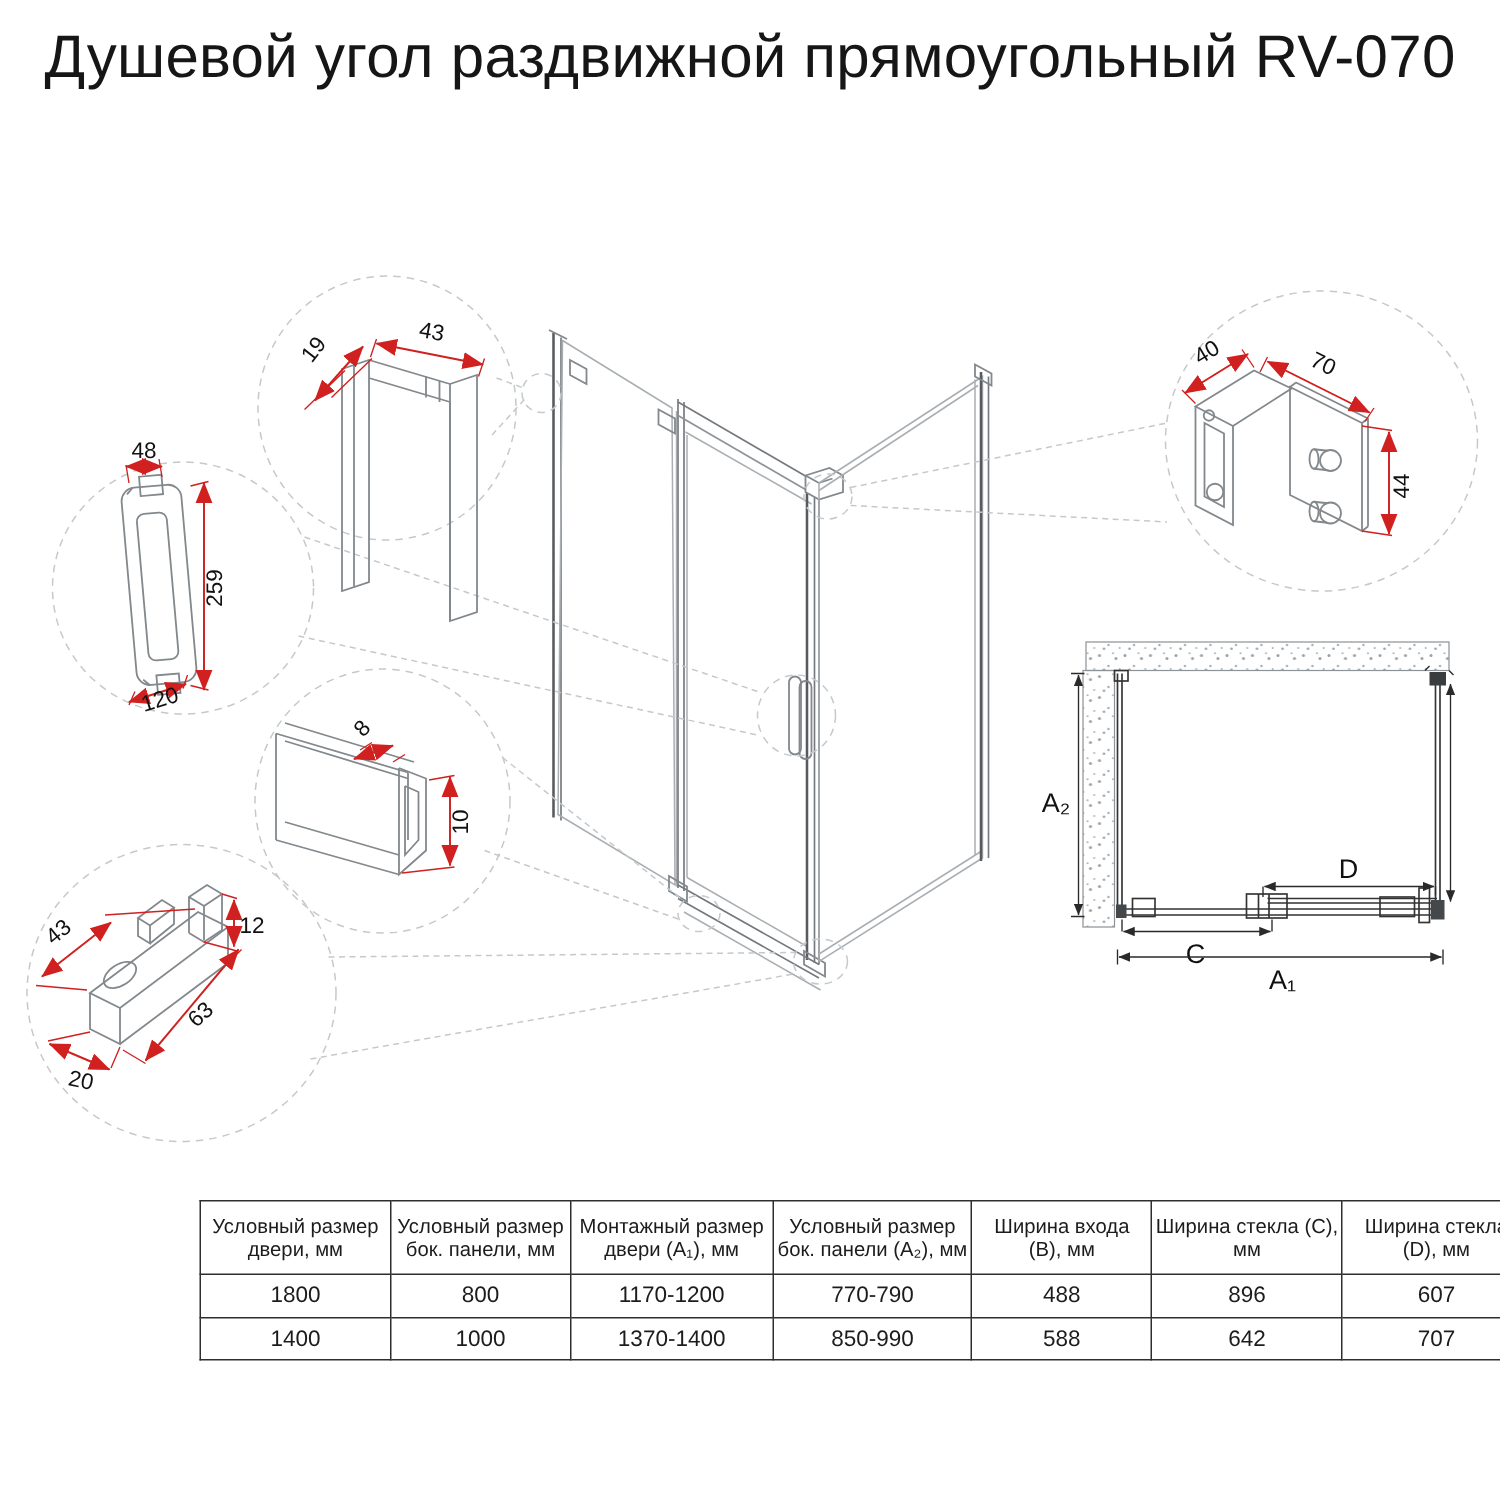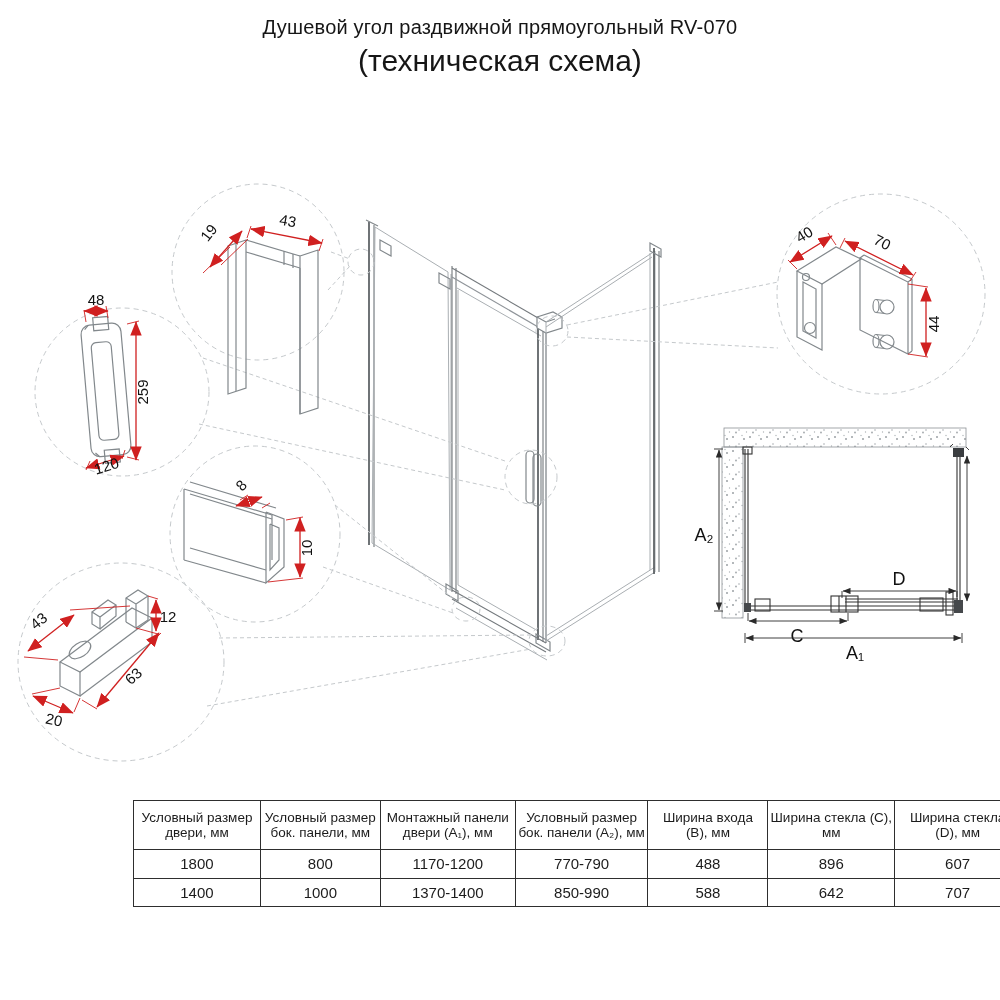--- a/index.html
+++ b/index.html
@@ -1,19 +1,19 @@
 <!DOCTYPE html>
 <html><head>
 <meta charset="utf-8">
 <style>
   html,body{margin:0;padding:0;background:#ffffff;}
   .canvas{position:relative;width:1000px;height:1000px;background:#fff;
           font-family:"Liberation Sans",sans-serif;overflow:hidden;}
   .title{position:absolute;top:16px;left:0;width:100%;text-align:center;color:#161616;}
-  .title .l1{font-size:20px;font-weight:500;letter-spacing:.2px;}
+  .title .l1{font-size:40px;font-weight:500;letter-spacing:.2px;}
   .title .l2{font-size:30px;font-weight:500;margin-top:5px;}
   svg.diagram{position:absolute;left:0;top:0;}
   
   .glass{stroke:#a9aeb2;fill:none;stroke-width:1;}
   .glass2{stroke:#8f9499;fill:none;stroke-width:1.2;}
   .prof{stroke:#565b5f;fill:none;stroke-width:1.7;}
   .profl{stroke:#74797d;fill:none;stroke-width:1.1;}
   .det{stroke:#82888c;fill:#ffffff;stroke-width:1.2;}
   .detn{stroke:#82888c;fill:none;stroke-width:1.2;}
   .red{stroke:#d02020;fill:none;stroke-width:1.3;}
@@ -32,21 +32,20 @@
   .spec th{font-size:13.5px;font-weight:400;line-height:1.12;height:46px;padding:1px 2px;}
   .spec td{font-size:15px;height:27.5px;padding:0 2px;}
 </style>
 </head>
 <body>
 
 <div class="canvas">
 
   <div class="title">
     <div class="l1">Душевой угол раздвижной прямоугольный RV-070</div>
-    <div class="l2">(техническая схема)</div>
   </div>
 
   <svg class="diagram" width="1000" height="1000" viewBox="0 0 1000 1000" xmlns="http://www.w3.org/2000/svg">
     <defs>
       <marker id="ra" viewBox="0 0 10 8" refX="9.5" refY="4" markerWidth="11" markerHeight="9" orient="auto-start-reverse">
           <path d="M0,0 L10,4 L0,8 z" fill="#d02020"></path>
         </marker>
       <marker id="ba" viewBox="0 0 10 8" refX="9.5" refY="4" markerWidth="9" markerHeight="7" orient="auto-start-reverse">
           <path d="M0,0 L10,4 L0,8 z" fill="#2a2a2a"></path>
         </marker>
@@ -309,21 +308,21 @@
         <col style="width:116px">
       <col style="width:114px">
         <col style="width:103px">
         <col style="width:109px">
       <col style="width:108px">
     </colgroup>
     <thead>
       <tr>
         <th>Условный размер двери, мм</th>
         <th>Условный размер бок. панели, мм</th>
-        <th>Монтажный панели двери (A₁), мм</th>
+        <th>Монтажный размер двери (A₁), мм</th>
         <th>Условный размер бок. панели (A₂), мм</th>
         <th>Ширина входа (B), мм</th>
         <th>Ширина стекла (C), мм</th>
         <th>Ширина стекла (D), мм</th>
       </tr>
     </thead>
     <tbody>
       <tr>
         <td>1800</td>
         <td>800</td>

